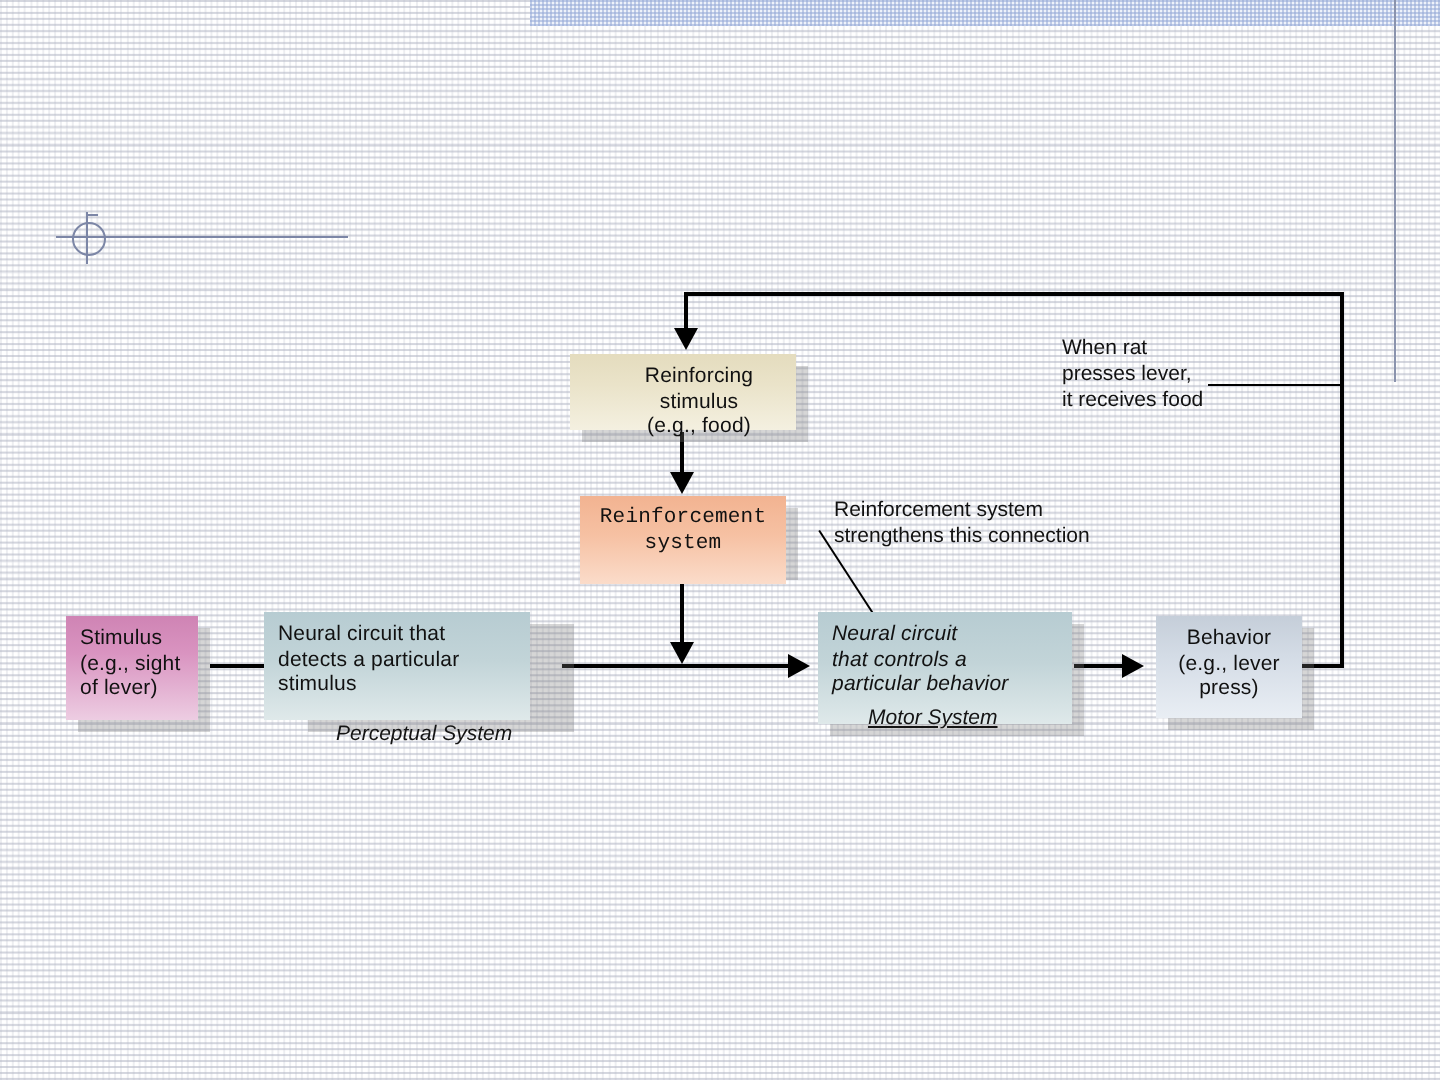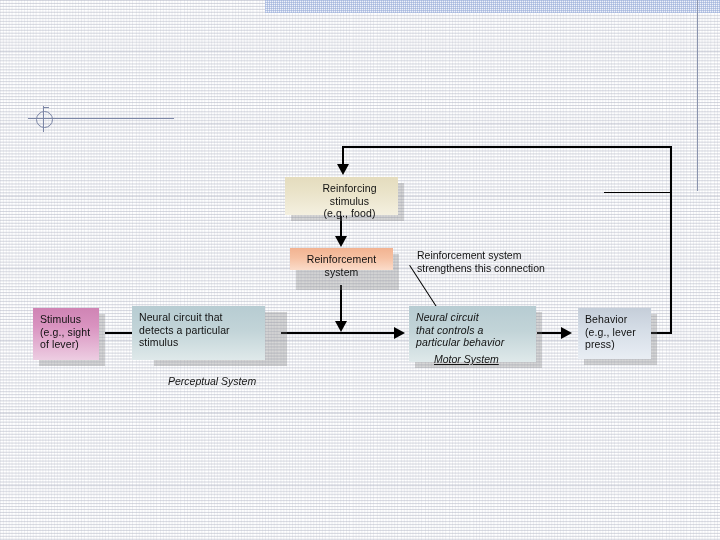--- a/index.html
+++ b/index.html
@@ -129,34 +129,35 @@
   .box-behavior {
     left: 578px; top: 308px; width: 73px; height: 51px;
     background: linear-gradient(to bottom, #c5ced9 0%, #d4dce6 40%, #e9eef4 100%);
   }
   .box-reinforcing {
     left: 285px; top: 177px; width: 113px; height: 38px;
     text-align: center;
     background: linear-gradient(to bottom, #e4dcbe 0%, #eae3c9 40%, #f4f0e0 100%);
   }
   .box-reinforcement {
-    left: 290px; top: 248px; width: 103px; height: 22px;
+    left: 290px; top: 248px; width: 103px; height: 44px;
     text-align: center;
     background: linear-gradient(to bottom, #f2b391 0%, #f6c1a3 45%, #fbdcca 100%);
+    font-family: Liberation Mono, monospace;
   }
 
   
   .caption {
     position: absolute;
     font-style: italic;
     font-size: 10.5px;
     color: #141414;
     white-space: nowrap;
   }
-  .cap-perceptual { left: 168px; top: 375px; }
+  .cap-perceptual { left: 168px; top: 361px; }
   .cap-motor      { left: 434px; top: 353px; text-decoration: underline; }
 
   
   .annot {
     position: absolute;
     font-size: 10.5px;
     line-height: 13px;
     color: #111111;
     white-space: pre-line;
   }
@@ -245,21 +246,21 @@
 
   <div class="shadow" style="left:415px; top:312px; width:127px; height:56px;"></div>
   <div class="box box-motor">
     <div class="inner" style="white-space: pre-line;">Neural circuit
 that controls a
 particular behavior</div>
   </div>
 
   <div class="shadow" style="left:584px; top:314px; width:73px; height:51px;"></div>
   <div class="box box-behavior">
-    <div class="inner" style="white-space: pre-line;">Behavior
+    <div class="inner" style="white-space: pre-line; text-align: center;">Behavior
 (e.g., lever
 press)</div>
   </div>
 
   <div class="shadow" style="left:291px; top:183px; width:113px; height:38px;"></div>
   <div class="box box-reinforcing">
     <div class="inner" style="white-space: pre-line; margin-left: 16px;">Reinforcing stimulus
 (e.g., food)</div>
   </div>
 
@@ -267,14 +268,17 @@
   <div class="box box-reinforcement">
     <div class="inner" style="white-space: pre-line;">Reinforcement
 system</div>
   </div>
 
   <div class="caption cap-perceptual">Perceptual System</div>
   <div class="caption cap-motor">Motor System</div>
 
   <div class="annot annot-reinf">Reinforcement system
 strengthens this connection</div>
+  <div class="annot annot-rat">When rat
+presses lever,
+it receives food</div>
 
 </div>
 
 </body></html>

